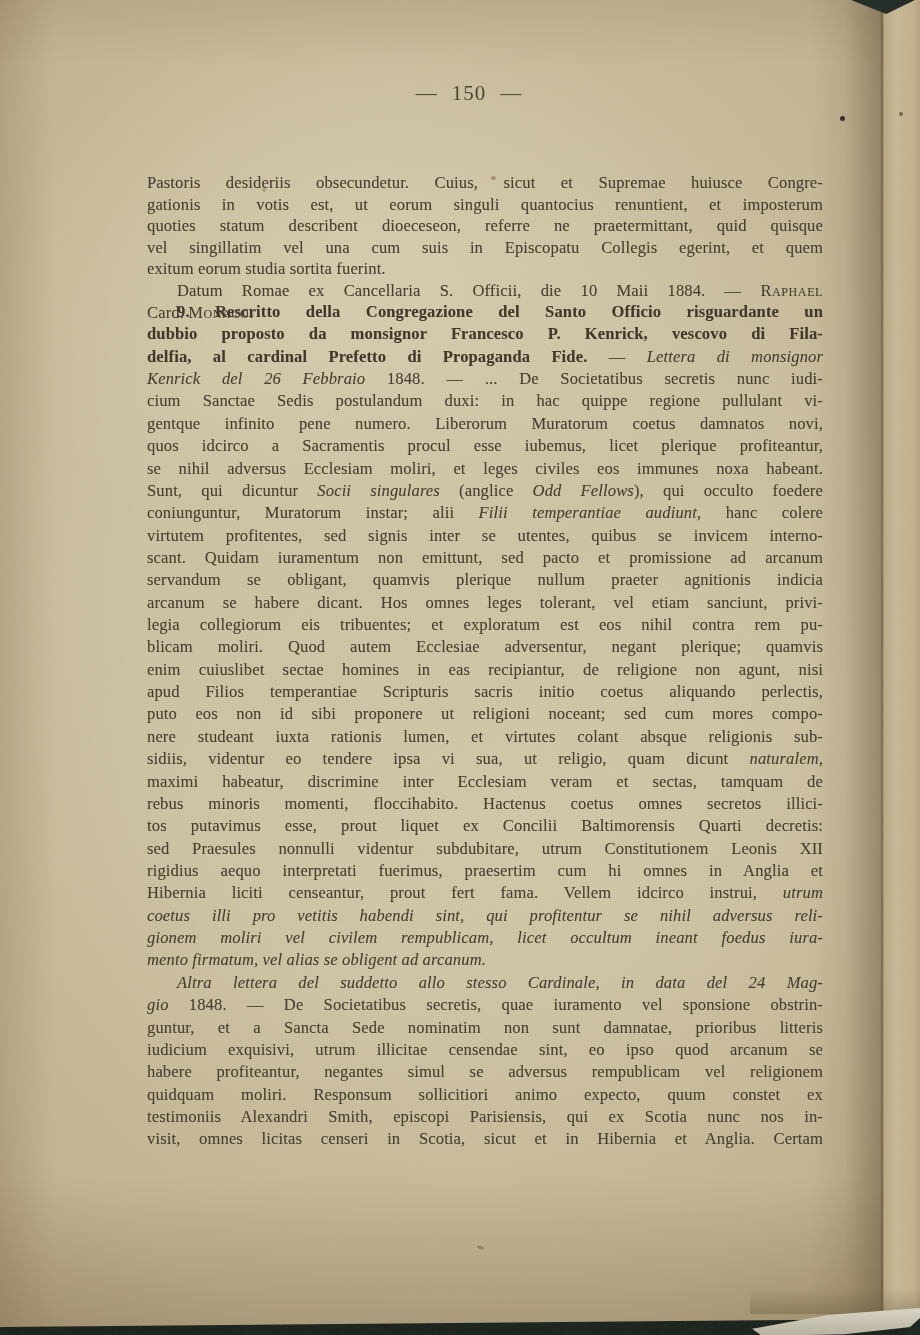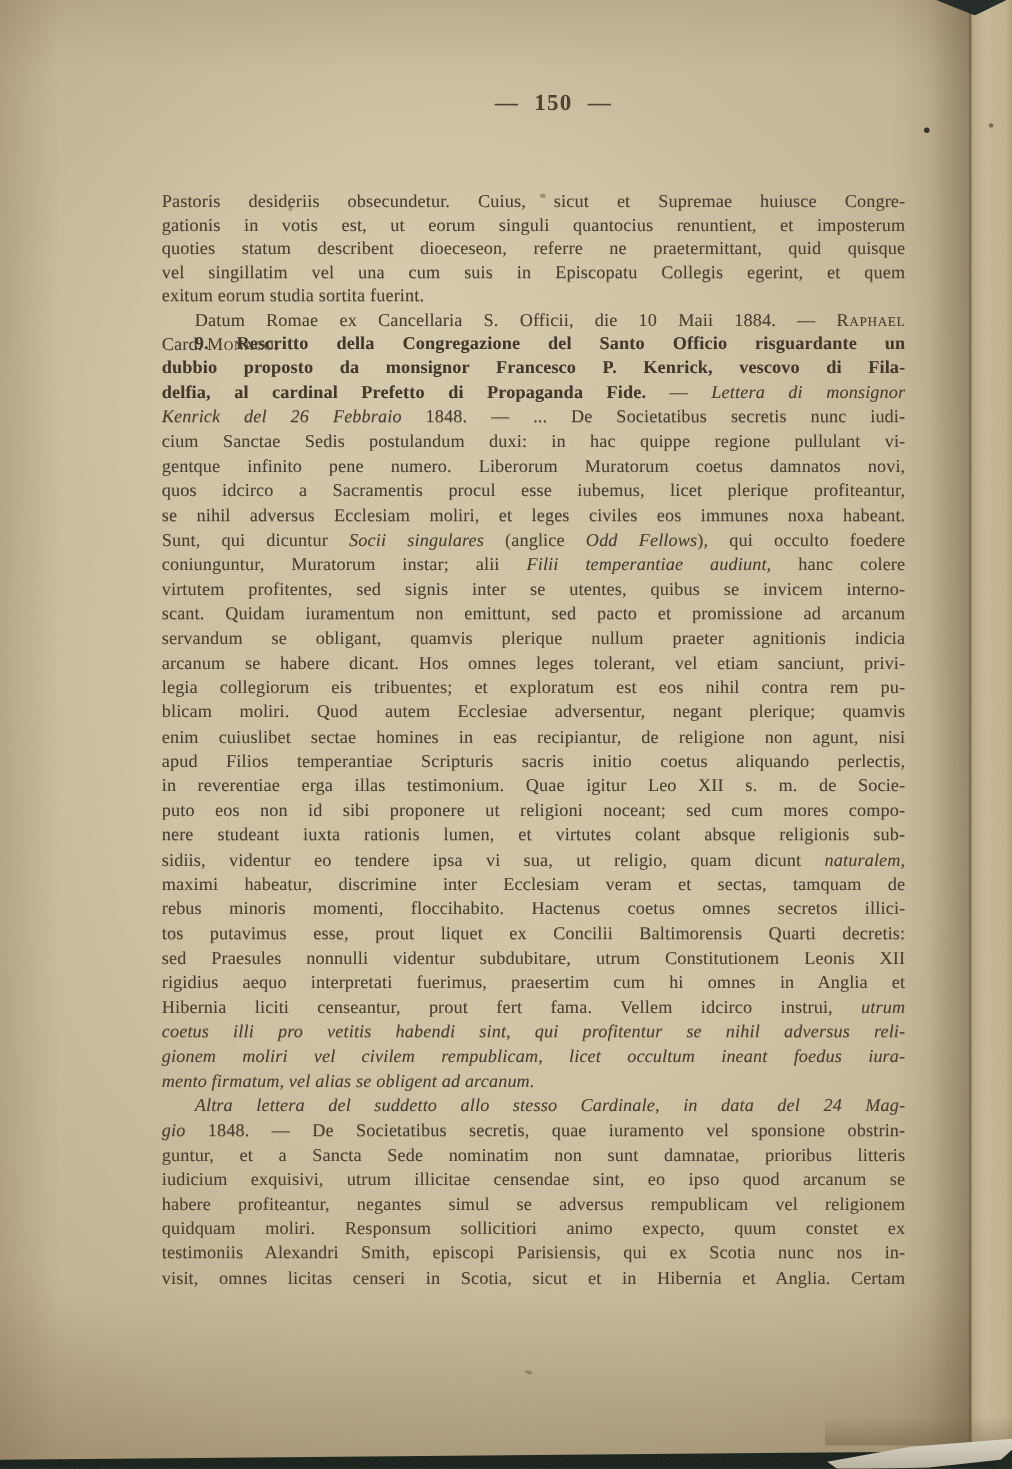--- a/index.html
+++ b/index.html
@@ -39,22 +39,22 @@
     background:#17211b;clip-path:polygon(30% 100%,100% 0,100% 100%);}
   
   .speck{position:absolute;border-radius:50%;}
   .speck1{left:840px;top:116px;width:5px;height:5px;background:#2d2920;}
   .speck2{left:899px;top:112px;width:4px;height:4px;background:#6f634c;}
   .speck3{left:477px;top:1246px;width:7px;height:3px;background:#8e8167;transform:rotate(18deg);}
   .speck4{left:491px;top:176px;width:5px;height:4px;background:#a08f6d;}
   .speck5{left:262px;top:188px;width:4px;height:4px;background:#ab9a76;}
   
   .page-header{
-    position:absolute;left:165px;top:81px;width:676px;
-    text-align:center;color:#473d2d;font-size:21px;letter-spacing:1px;font-weight:bold;
+    position:absolute;left:131px;top:81px;width:676px;
+    text-align:center;color:#473d2d;font-size:21px;letter-spacing:1px;
   }
   .page-header .pnum{margin:0 14px;}
   
   .textcol{
     position:absolute;left:147px;width:676px;
     color:#41382a;font-size:16.5px;letter-spacing:.15px;
     text-shadow:.2px .2px 0 rgba(60,50,35,.30);
   }
   .block1{top:124px;margin-top:48px;}
   .block2{top:301px;}
@@ -114,21 +114,20 @@
         <div class="tline"><span class="seg-r">Sunt, qui dicuntur </span><span class="seg-i">Socii singulares</span><span class="seg-r"> (anglice </span><span class="seg-i">Odd Fellows</span><span class="seg-r">), qui occulto foedere</span></div>
         <div class="tline"><span class="seg-r">coniunguntur, Muratorum instar; alii </span><span class="seg-i">Filii temperantiae audiunt,</span><span class="seg-r"> hanc colere</span></div>
         <div class="tline"><span class="seg-r">virtutem profitentes, sed signis inter se utentes, quibus se invicem interno-</span></div>
         <div class="tline"><span class="seg-r">scant. Quidam iuramentum non emittunt, sed pacto et promissione ad arcanum</span></div>
         <div class="tline"><span class="seg-r">servandum se obligant, quamvis plerique nullum praeter agnitionis indicia</span></div>
         <div class="tline"><span class="seg-r">arcanum se habere dicant. Hos omnes leges tolerant, vel etiam sanciunt, privi-</span></div>
         <div class="tline"><span class="seg-r">legia collegiorum eis tribuentes; et exploratum est eos nihil contra rem pu-</span></div>
         <div class="tline"><span class="seg-r">blicam moliri. Quod autem Ecclesiae adversentur, negant plerique; quamvis</span></div>
         <div class="tline"><span class="seg-r">enim cuiuslibet sectae homines in eas recipiantur, de religione non agunt, nisi</span></div>
         <div class="tline"><span class="seg-r">apud Filios temperantiae Scripturis sacris initio coetus aliquando perlectis,</span></div>
-        <div class="tline"><span class="seg-r">in reverentiae erga illas testimonium. Quae igitur Leo XII s. m. de Socie-</span></div>
         <div class="tline"><span class="seg-r">puto eos non id sibi proponere ut religioni noceant; sed cum mores compo-</span></div>
         <div class="tline"><span class="seg-r">nere studeant iuxta rationis lumen, et virtutes colant absque religionis sub-</span></div>
         <div class="tline"><span class="seg-r">sidiis, videntur eo tendere ipsa vi sua, ut religio, quam dicunt </span><span class="seg-i">naturalem,</span></div>
         <div class="tline"><span class="seg-r">maximi habeatur, discrimine inter Ecclesiam veram et sectas, tamquam de</span></div>
         <div class="tline"><span class="seg-r">rebus minoris momenti, floccihabito. Hactenus coetus omnes secretos illici-</span></div>
         <div class="tline"><span class="seg-r">tos putavimus esse, prout liquet ex Concilii Baltimorensis Quarti decretis:</span></div>
         <div class="tline"><span class="seg-r">sed Praesules nonnulli videntur subdubitare, utrum Constitutionem Leonis XII</span></div>
         <div class="tline"><span class="seg-r">rigidius aequo interpretati fuerimus, praesertim cum hi omnes in Anglia et</span></div>
         <div class="tline"><span class="seg-r">Hibernia liciti censeantur, prout fert fama. Vellem idcirco instrui, </span><span class="seg-i">utrum</span></div>
         <div class="tline"><span class="seg-i">coetus illi pro vetitis habendi sint, qui profitentur se nihil adversus reli-</span></div>

